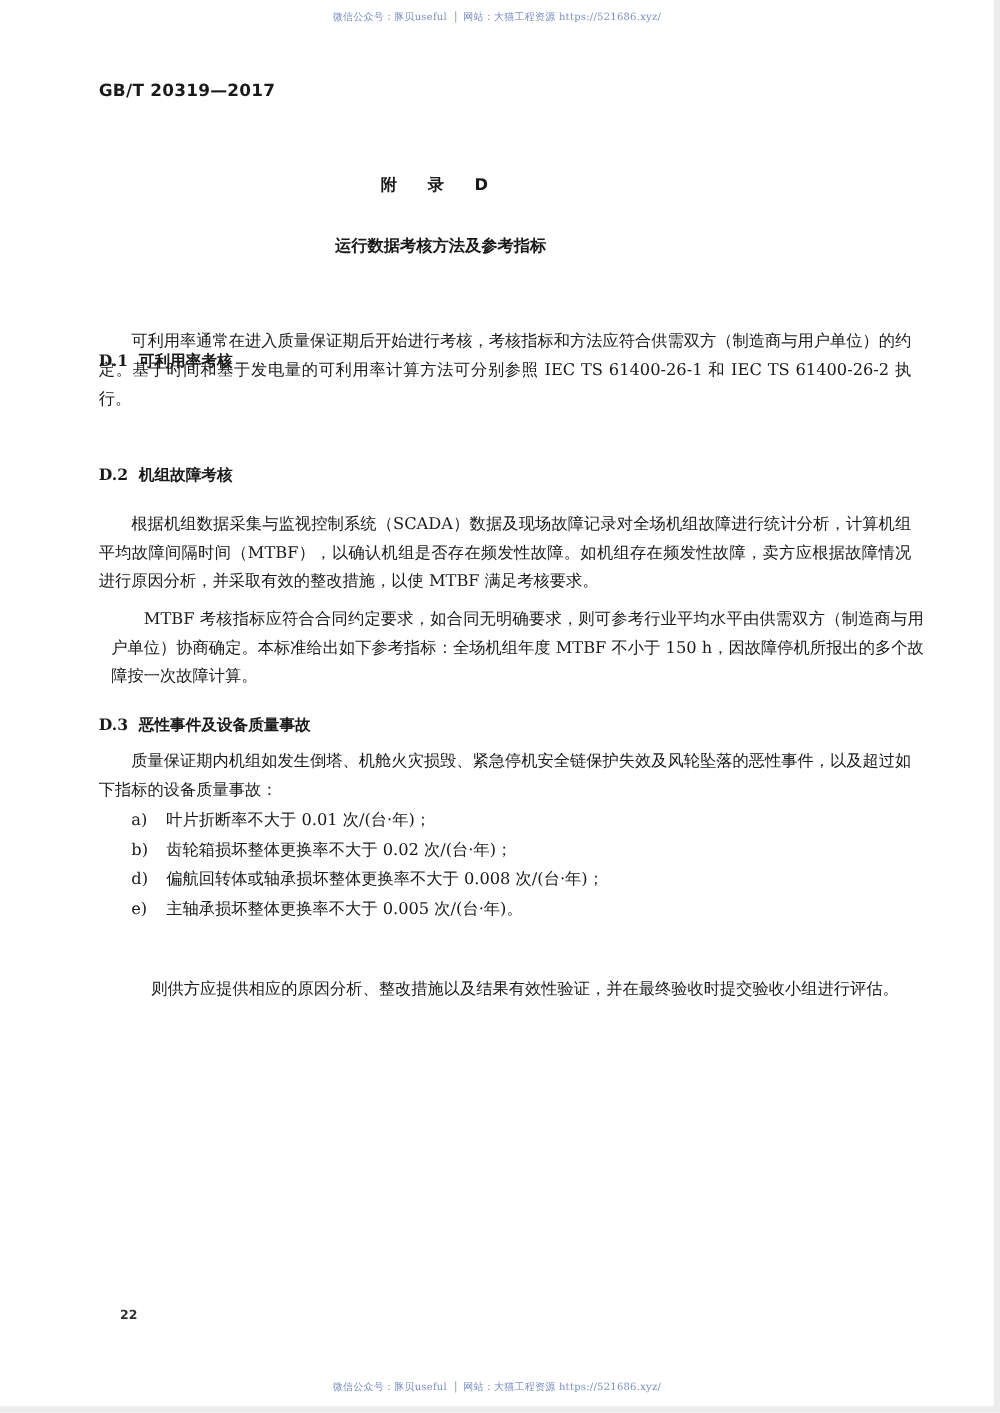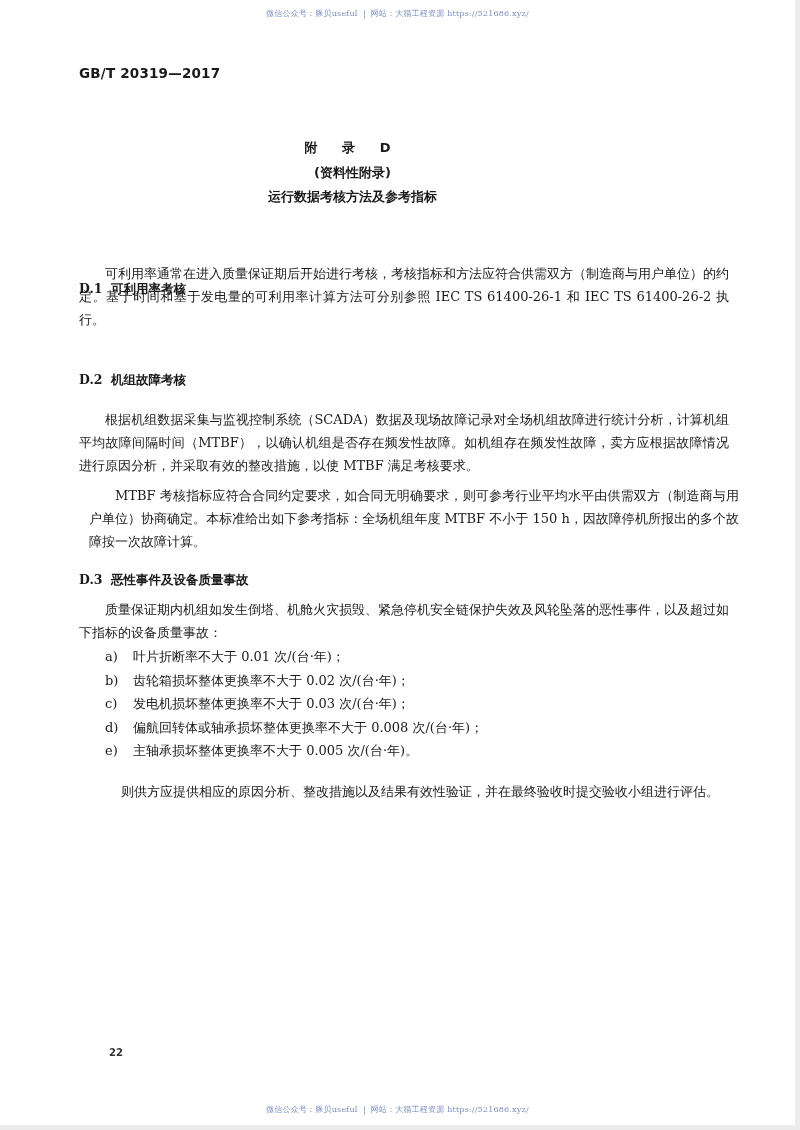--- a/index.html
+++ b/index.html
@@ -93,41 +93,40 @@
       margin: 0;
       padding: 0;
       list-style: none;
     }
     .list li .marker {
       display: inline-block;
       width: 28px;
     }
     .page-num {
       position: absolute;
-      left: 109px;
+      left: 96px;
       top: 1047px;
       font-family: "DejaVu Sans", sans-serif;
       font-size: 10px;
       font-weight: bold;
       color: #333;
     }
   </style>
 </head>
 <body>
 
 <div class="page">
 
   <div class="watermark top">
     <span>微信公众号：豚贝useful</span><span class="sep"></span><span>网站：大猫工程资源 https://521686.xyz/</span>
   </div>
 
   <div class="std-code">GB/T 20319—2017</div>
 
   <div class="appendix-head l1">附 录 D</div>
-  <div class="appendix-head l2">(资料性附录)</div>
   <div class="appendix-head l3">运行数据考核方法及参考指标</div>
 
   <div class="section-title" style="top:237px;margin-top:44px;">
     <span class="num">D.1</span><span>可利用率考核</span>
   </div>
   <p class="para" style="top:262px; margin:0;">可利用率通常在进入质量保证期后开始进行考核，考核指标和方法应符合供需双方（制造商与用户单位）的约定。基于时间和基于发电量的可利用率计算方法可分别参照 IEC TS 61400-26-1 和 IEC TS 61400-26-2 执行。</p>
 
   <div class="section-title" style="top:372px;">
     <span class="num">D.2</span><span>机组故障考核</span>
   </div>
@@ -135,21 +134,20 @@
   <p class="para" style="top:474px; margin:10px;">MTBF 考核指标应符合合同约定要求，如合同无明确要求，则可参考行业平均水平由供需双方（制造商与用户单位）协商确定。本标准给出如下参考指标：全场机组年度 MTBF 不小于 150 h，因故障停机所报出的多个故障按一次故障计算。</p>
 
   <div class="section-title" style="top:572px;">
     <span class="num">D.3</span><span>恶性事件及设备质量事故</span>
   </div>
   <p class="para" style="top:598px; margin:0;">质量保证期内机组如发生倒塔、机舱火灾损毁、紧急停机安全链保护失效及风轮坠落的恶性事件，以及超过如下指标的设备质量事故：</p>
 
   <ul class="list" style="top:645px;">
     <li><span class="marker">a)</span><span>叶片折断率不大于 0.01 次/(台·年)；</span></li>
     <li><span class="marker">b)</span><span>齿轮箱损坏整体更换率不大于 0.02 次/(台·年)；</span></li>
-    <li><span class="marker">c)</span><span>发电机损坏整体更换率不大于 0.03 次/(台·年)；</span></li>
     <li><span class="marker">d)</span><span>偏航回转体或轴承损坏整体更换率不大于 0.008 次/(台·年)；</span></li>
     <li><span class="marker">e)</span><span>主轴承损坏整体更换率不大于 0.005 次/(台·年)。</span></li>
   </ul>
 
   <p class="para" style="top:764px; margin:16px;">则供方应提供相应的原因分析、整改措施以及结果有效性验证，并在最终验收时提交验收小组进行评估。</p>
 
   <div class="page-num">22</div>
 
   <div class="watermark bottom">
     <span>微信公众号：豚贝useful</span><span class="sep"></span><span>网站：大猫工程资源 https://521686.xyz/</span>

